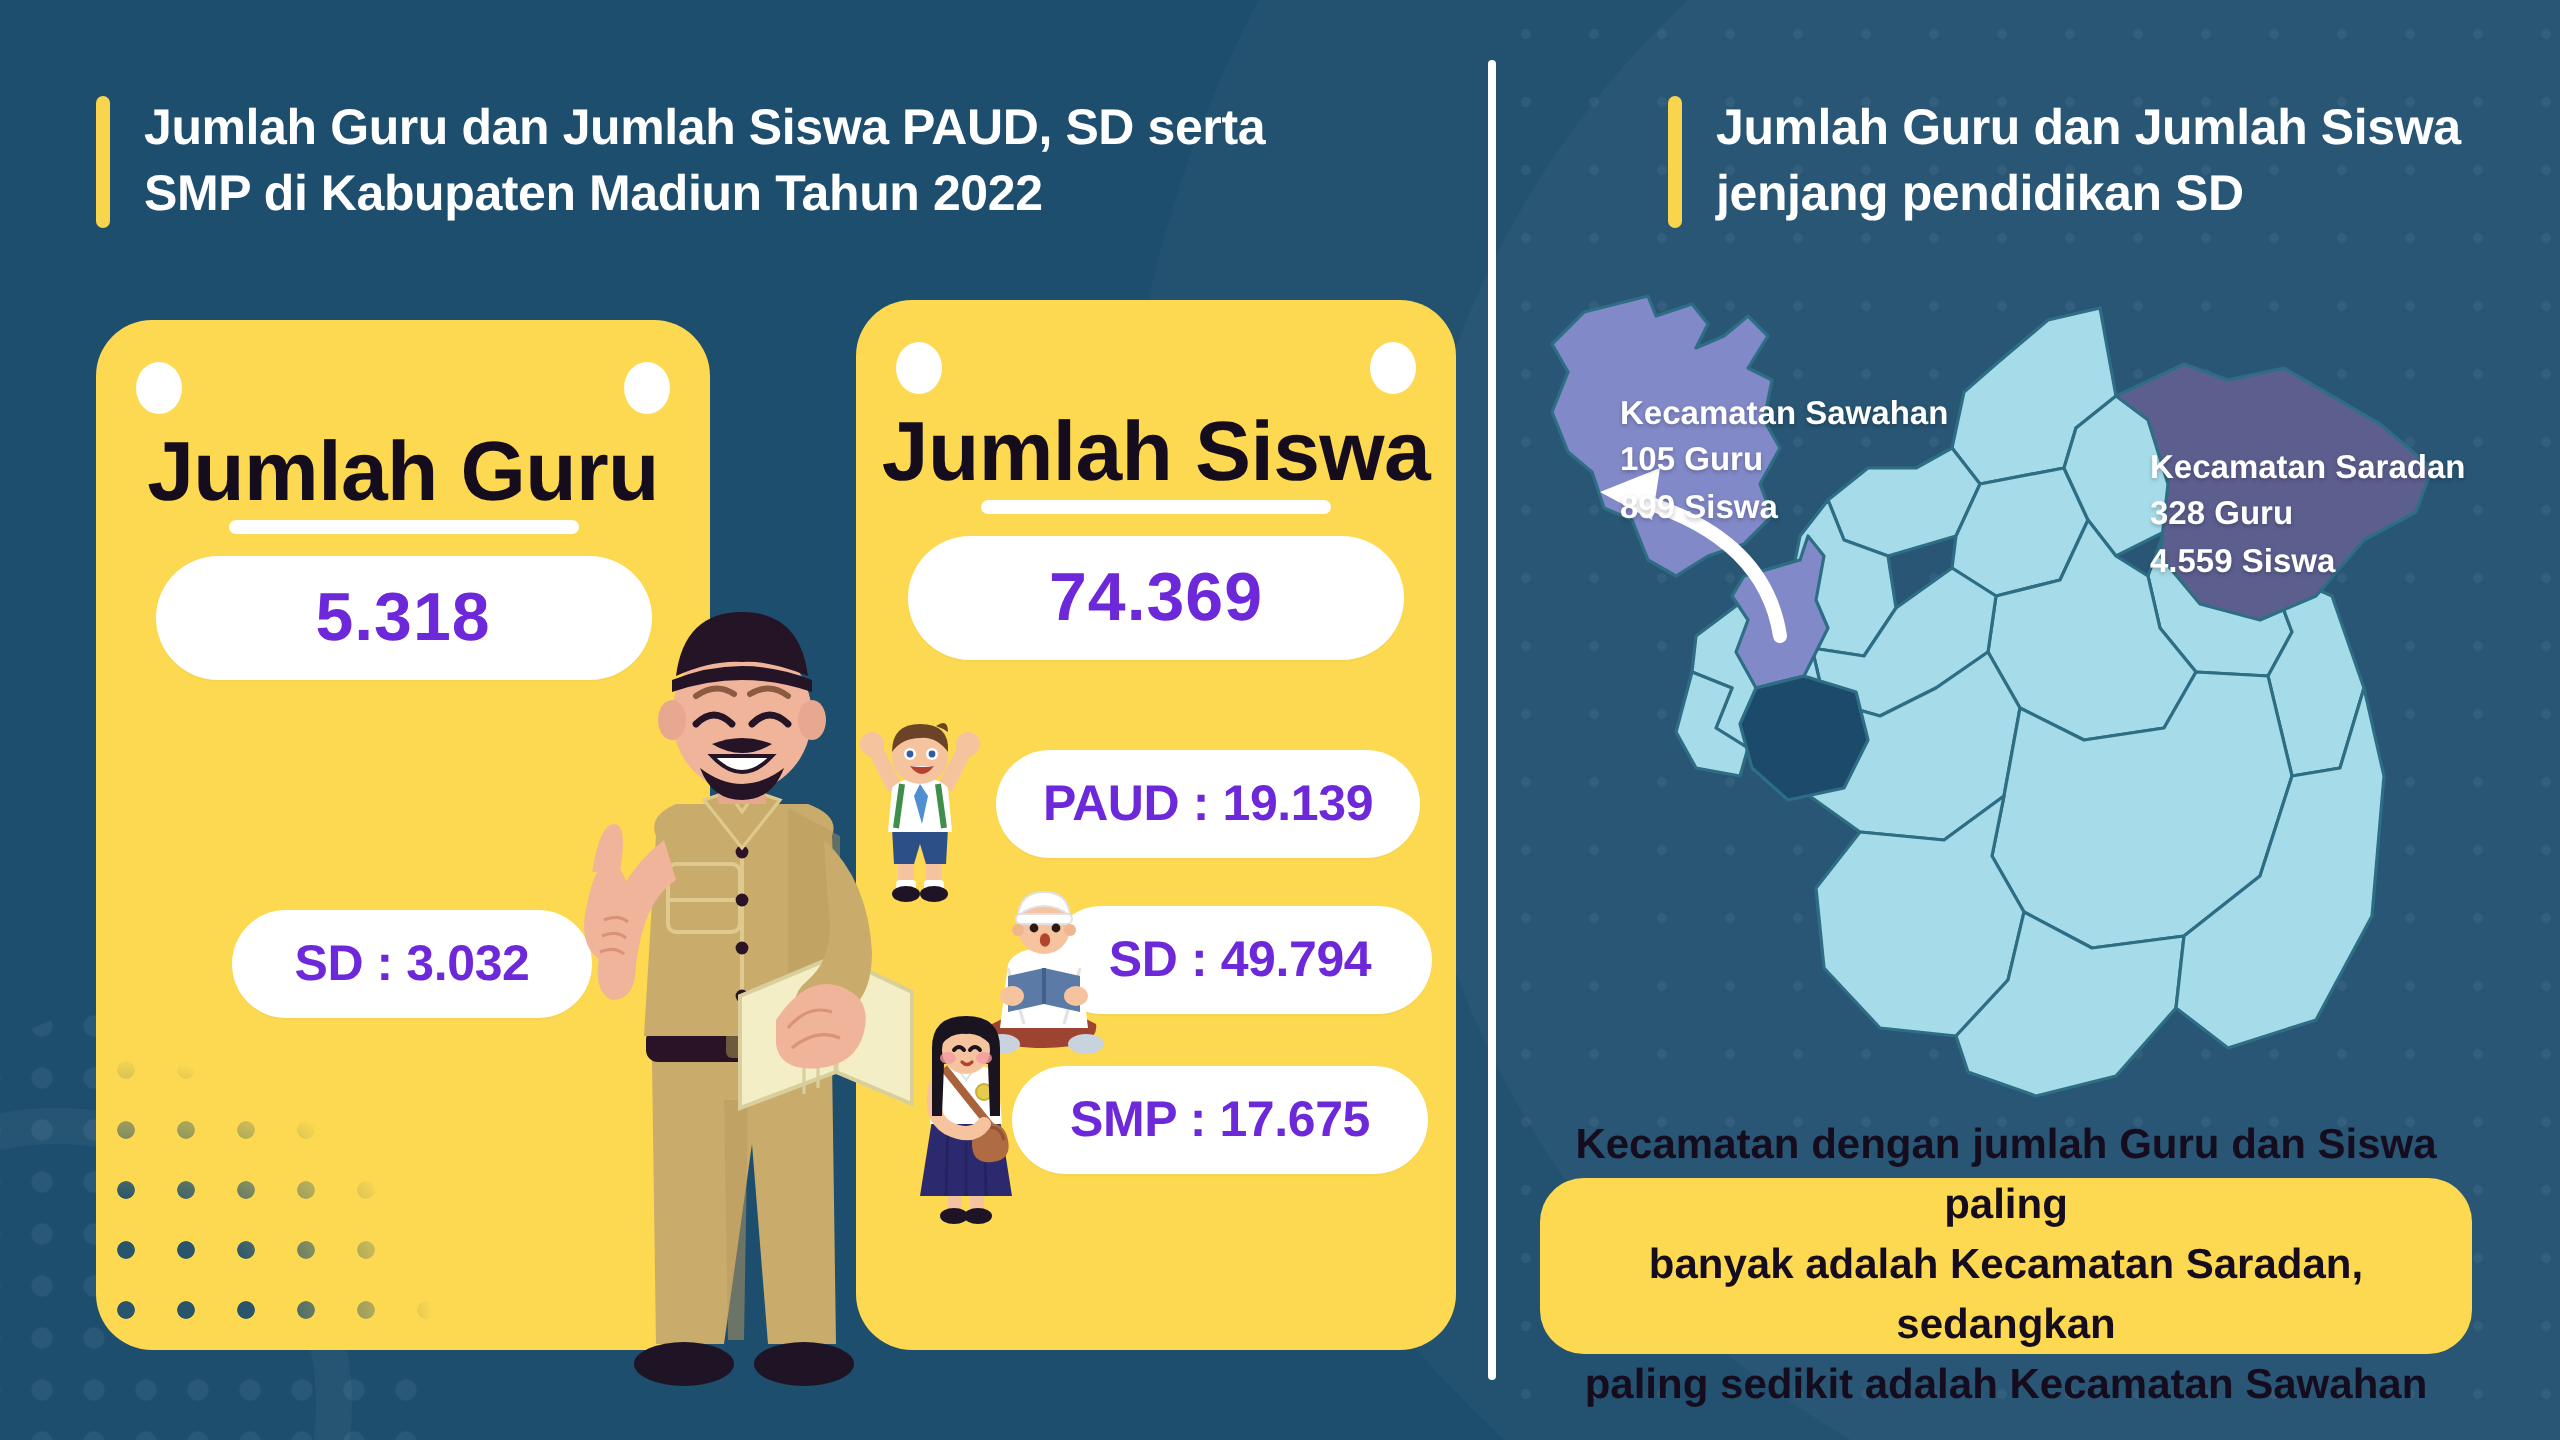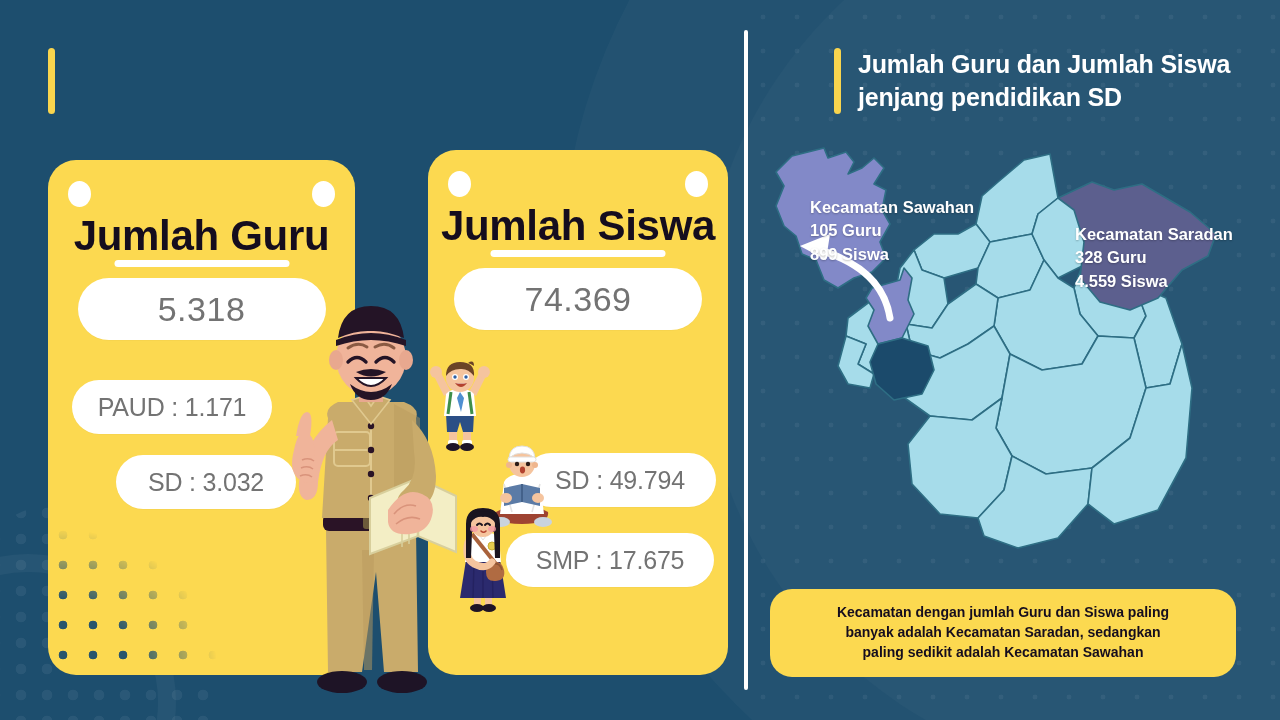--- a/index.html
+++ b/index.html
@@ -111,21 +111,21 @@
   .card-rule {
     position: absolute; top: 100px; left: 50%; transform: translateX(-50%);
     width: 175px; height: 7px; border-radius: 5px; background: #ffffff;
   }
 
   .pill {
     position: absolute;
     background: #ffffff;
     border-radius: 40px;
     display: flex; align-items: center; justify-content: center;
-    color: #737373; font-weight: normal;
+    color: #6d28d9; font-weight: bold;
     box-shadow: 0 1px 0 rgba(0,0,0,0.02);
   }
   .pill-total {
     left: 50%; transform: translateX(-50%);
     top: 118px; width: 248px; height: 62px;
     font-size: 34px; letter-spacing: 0.5px;
   }
   .pill-row { height: 54px; font-size: 25px; letter-spacing: -0.2px; }
 
   
@@ -156,65 +156,67 @@
     text-shadow: 0 1px 2px rgba(0,0,0,0.25);
   }
   #label-sawahan { left: 810px; top: 172px; margin-top: 24px; }
   #label-saradan { left: 1075px; top: 223px; }
 
   
   #caption {
     position: absolute; left: 770px; top: 589px; width: 466px; height: 88px;
     background: #fcd950; border-radius: 22px;
     display: flex; align-items: center; justify-content: center; text-align: center;
-    color: #150d1e; font-weight: bold; font-size: 14px; line-height: 1.42;
+    color: #150d1e; font-weight: bold; font-size: 21px; line-height: 1.42;
     padding: 1px 14px; box-sizing: border-box;
     white-space: pre-line;
   }
 </style>
 </head>
 <body>
 
 <div id="stage">
 
   <div class="bg-swoosh"></div>
   <div class="bg-swoosh2"></div>
   <div class="bg-dots-right"></div>
   <div class="bg-corner-ring"></div>
   <div class="bg-corner-dots"></div>
 
   <div class="divider"></div>
 
   <div class="title-block" id="title-left">
     <div class="title-bar"></div>
+    <div class="title-text">Jumlah Guru dan Jumlah Siswa PAUD, SD serta
+SMP di Kabupaten Madiun Tahun 2022</div>
   </div>
 
   <div class="title-block" id="title-right">
     <div class="title-bar"></div>
     <div class="title-text">Jumlah Guru dan Jumlah Siswa
 jenjang pendidikan SD</div>
   </div>
 
   <div class="stat-card" id="card-guru">
     <div class="card-polka"></div>
     <div class="card-dot l"></div>
     <div class="card-dot r"></div>
     <div class="card-heading">Jumlah Guru</div>
     <div class="card-rule"></div>
     <div class="pill pill-total">5.318</div>
-    <div class="pill pill-row" id="guru-paud">PAUD : 1.171</div>
     <div class="pill pill-row" id="guru-sd">SD : 3.032</div>
   </div>
 
   <div class="stat-card" id="card-siswa">
     <div class="card-dot l"></div>
     <div class="card-dot r"></div>
     <div class="card-heading">Jumlah Siswa</div>
     <div class="card-rule"></div>
     <div class="pill pill-total">74.369</div>
+    <div class="pill pill-row" id="siswa-paud">PAUD : 19.139</div>
     <div class="pill pill-row" id="siswa-sd">SD : 49.794</div>
     <div class="pill pill-row" id="siswa-smp">SMP : 17.675</div>
   </div>
 
   <div class="illus" id="teacher">
     <svg viewBox="0 0 210 420" xmlns="http://www.w3.org/2000/svg">
 
       <path d="M60 230 L150 230 L152 372 L118 372 L110 272 L96 372 L62 372 Z" fill="#c9ab6b"></path>
       <path d="M96 250 L108 250 L106 370 L98 370 Z" fill="#b99a5e" opacity=".5"></path>
 

